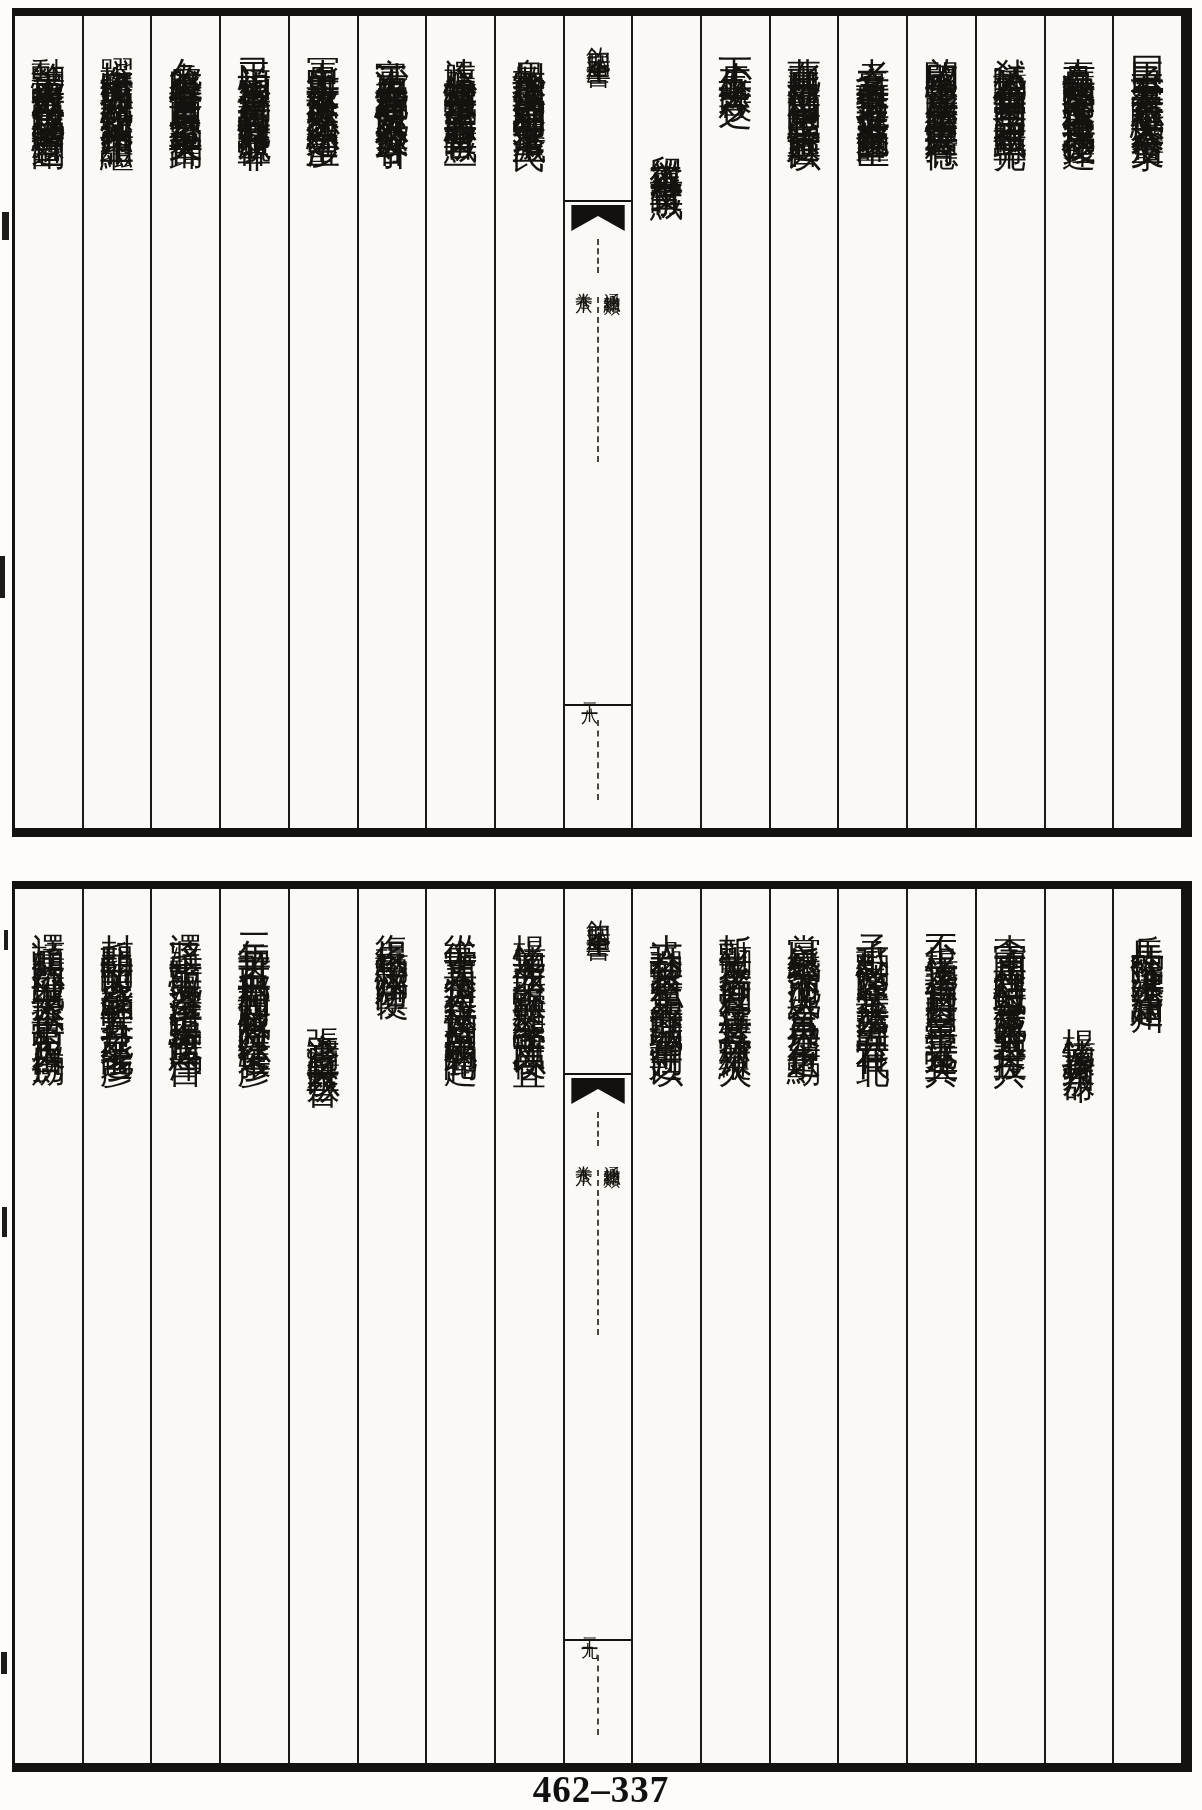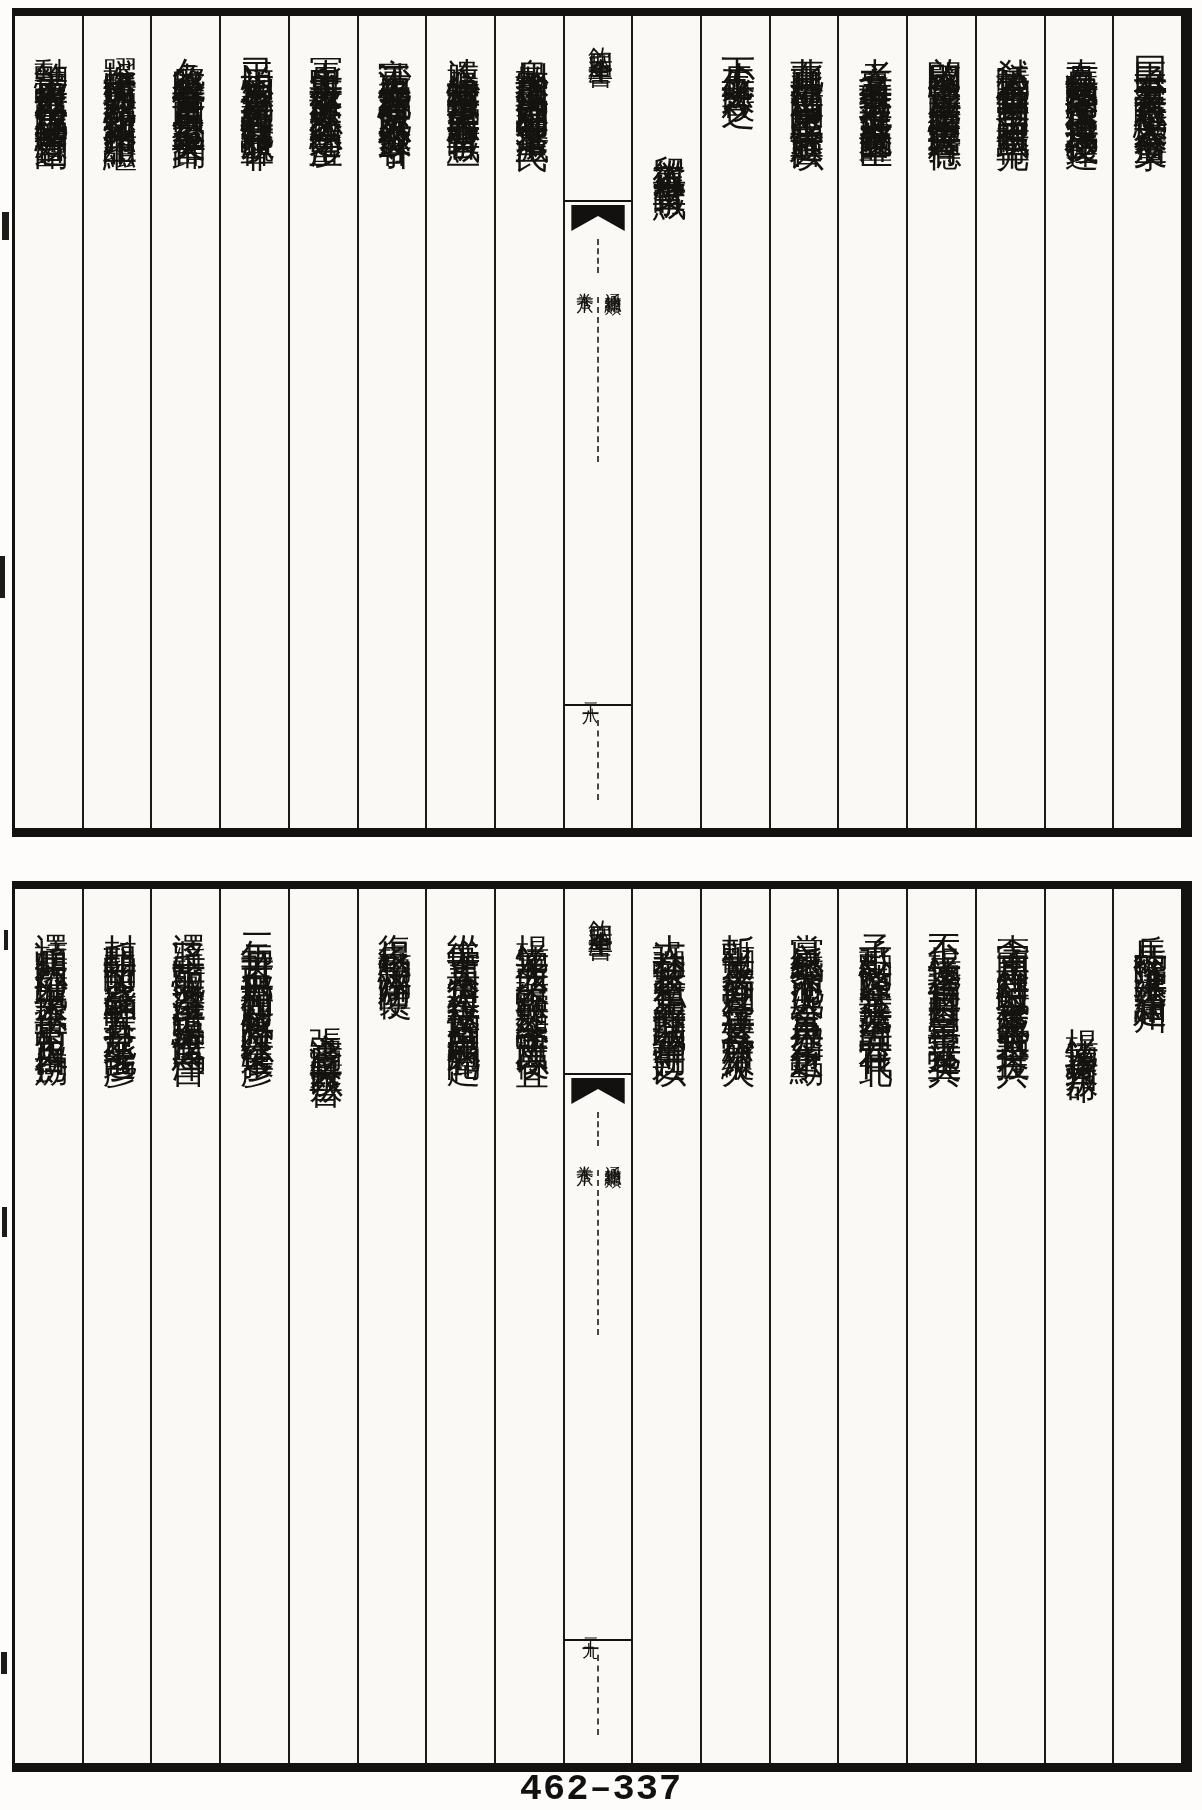--- a/index.html
+++ b/index.html
@@ -4,21 +4,21 @@
 <style>
   html, body {
     margin: 0; padding: 0;
     background: #ffffff;
   }
   .page {
     position: relative;
     width: 1202px; height: 1810px;
     background: #fdfcfa;
     overflow: hidden;
-    font-family: Liberation Mono, monospace;
+    font-family: Liberation Serif, serif;
     color: #15130f;
   }
   
   .block {
     position: absolute;
     left: 12px;
     width: 1180px;
     box-sizing: border-box;
     background: #faf9f5;
     border: 3px solid #141210;

